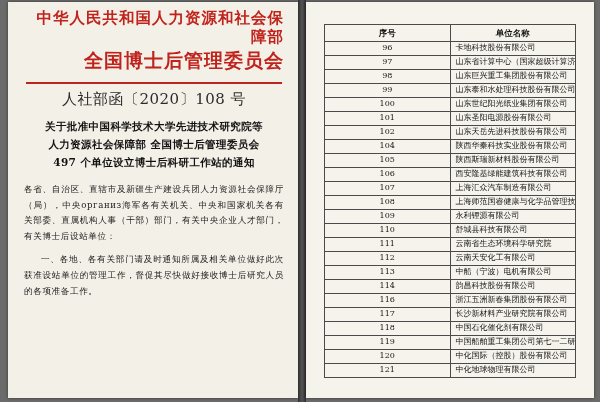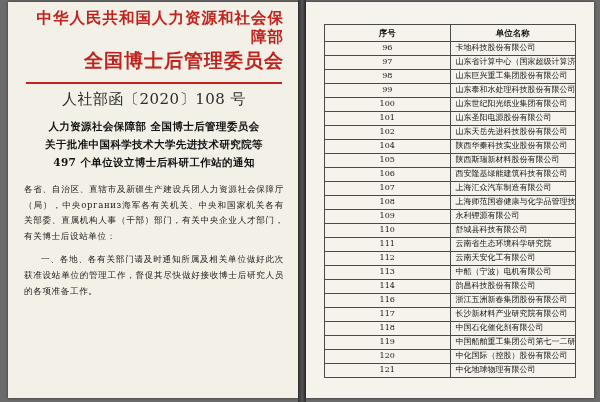--- a/index.html
+++ b/index.html
@@ -145,22 +145,22 @@
 
   <div class="left-page">
     <div class="lp-inner">
       <div class="letterhead">
         <div class="lh1">中华人民共和国人力资源和社会保障部</div>
         <div class="lh2">全国博士后管理委员会</div>
       </div>
       <div class="red-rule"></div>
       <div class="docnum">人社部函〔2020〕108 号</div>
       <div class="title-block">
+        <div>关于批准中国科学技术大学先进技术研究院等</div>
         <div>人力资源社会保障部  全国博士后管理委员会</div>
-        <div>关于批准中国科学技术大学先进技术研究院等</div>
         <div>497 个单位设立博士后科研工作站的通知</div>
       </div>
       <div class="body-par">各省、自治区、直辖市及新疆生产建设兵团人力资源社会保障厅（局），中央организ海军各有关机关、中央和国家机关各有关部委、直属机构人事（干部）部门，有关中央企业人才部门，有关博士后设站单位：</div>
       <div class="body-par indent">一、各地、各有关部门请及时通知所属及相关单位做好此次获准设站单位的管理工作，督促其尽快做好接收博士后研究人员的各项准备工作。</div>
     </div>
   </div>
 
   <div class="spine"></div>
 
   <div class="right-page">

